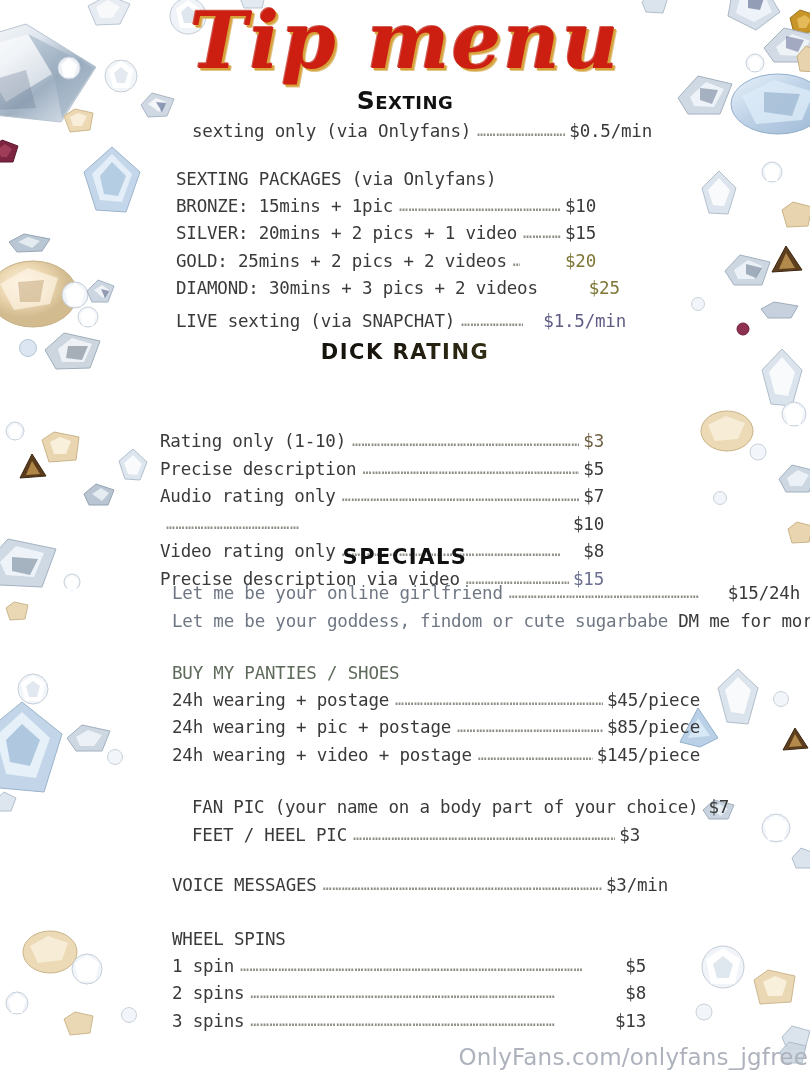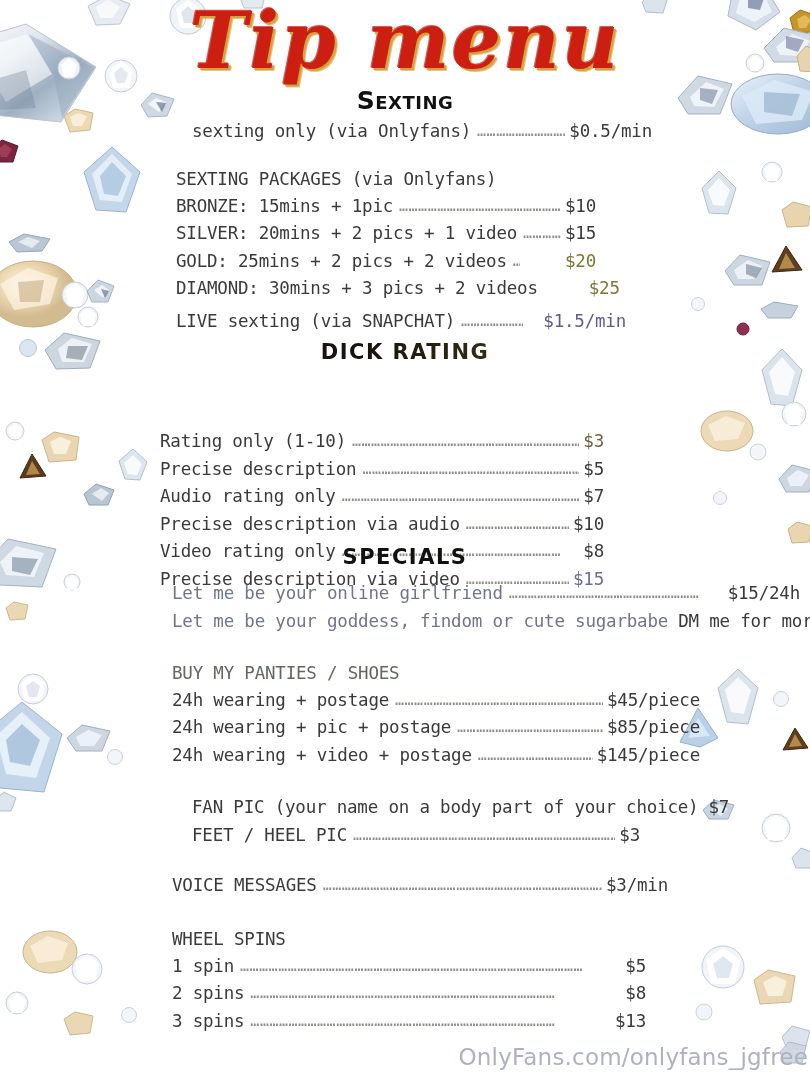--- a/index.html
+++ b/index.html
@@ -644,21 +644,20 @@
         <span class="lbl">Precise description</span>
         <span class="dots">………………………………………………………………………</span>
         <span class="val">$5</span>
       </div>
       <div class="row">
         <span class="lbl">Audio rating only</span>
         <span class="dots">…………………………………………………………………………</span>
         <span class="val">$7</span>
       </div>
       <div class="row">
-        <span class="lbl">Precise description via audio</span>
         <span class="dots">……………………………………</span>
         <span class="val">$10</span>
       </div>
       <div class="row">
         <span class="lbl">Video rating only</span>
         <span class="dots">……………………………………………………………</span>
         <span class="val">$8</span>
       </div>
       <div class="row">
         <span class="lbl">Precise description via video</span>

